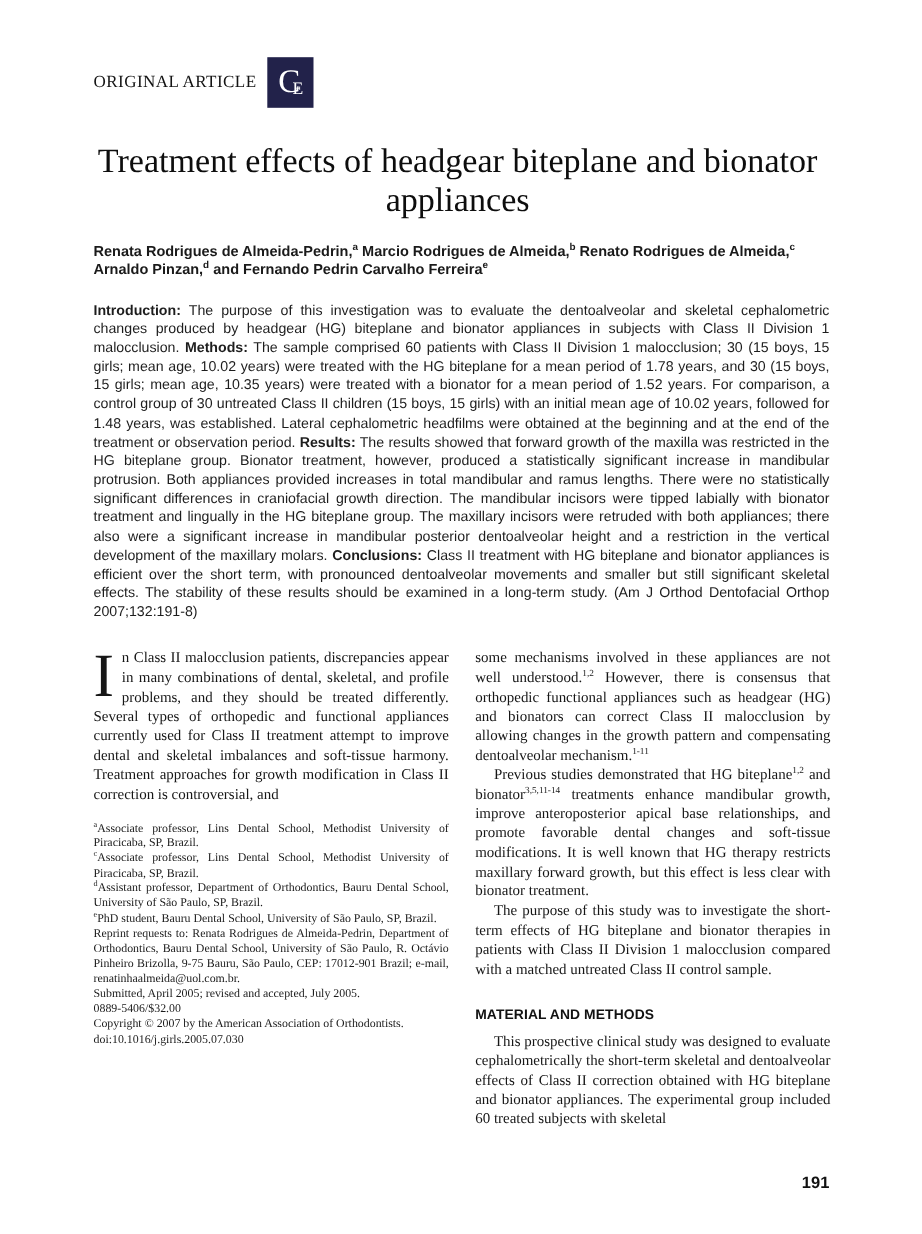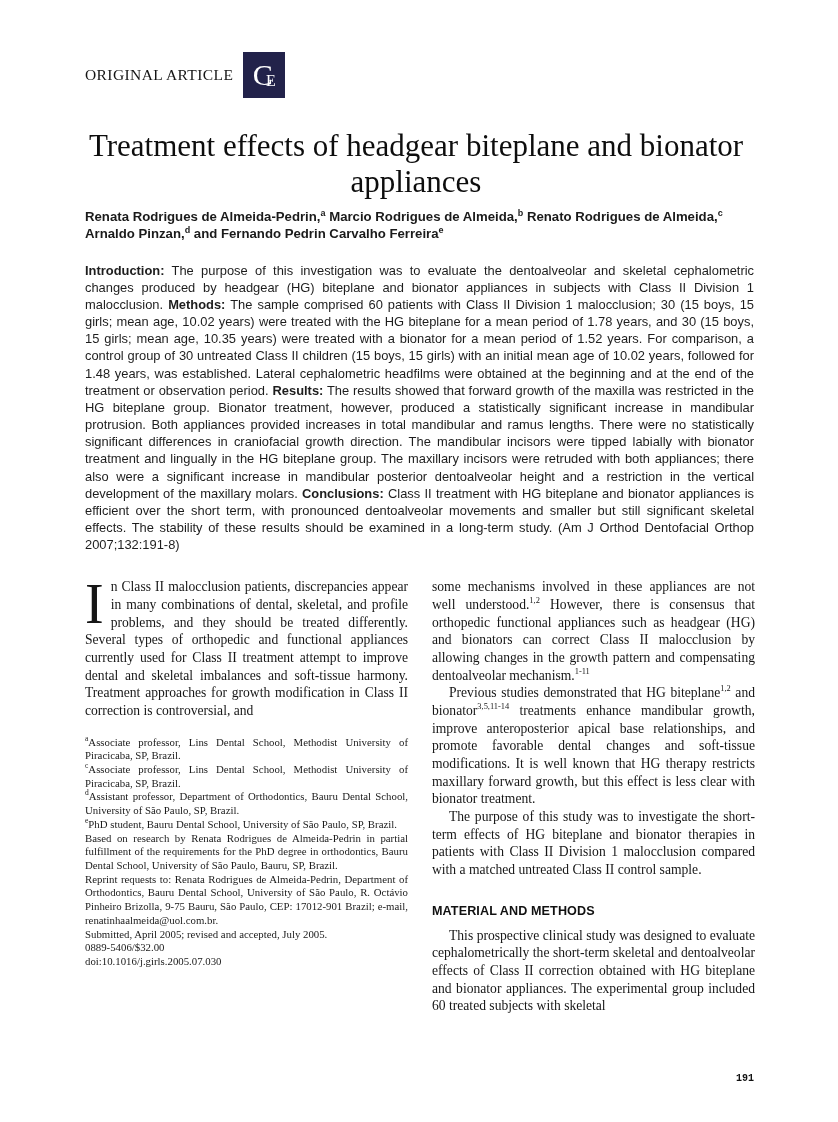--- a/index.html
+++ b/index.html
@@ -40,21 +40,21 @@
   .title {
     margin-top: 30px;
     max-width: 662px;
     font-size: 31px;
     font-weight: 400;
     line-height: 1.17;
     color: #0d0d0d;
     text-align: center;
   }
   .authors {
-    margin-top: 7px;
+    margin-top: 18px;
     font-family: "Liberation Sans", sans-serif;
     font-weight: bold;
     font-size: 13.2px;
     line-height: 1.3;
     color: #1a1a1a;
   }
   .authors sup { font-size: 9px; }
   .location {
     margin-top: 5px;
     font-style: italic;
@@ -101,23 +101,23 @@
     font-size: 12.6px;
     font-weight: bold;
     letter-spacing: 0.1px;
     margin: 25px 0 9px 0;
     color: #111111;
   }
   .page-number {
     position: absolute;
     right: 84px;
     bottom: 38px;
-    font-family: Liberation Mono, monospace;
+    font-family: Liberation Sans, sans-serif;
     font-weight: bold;
-    font-size: 10px;
+    font-size: 15px;
     color: #111111;
   }
 </style>
 </head>
 <body>
 
 <div class="page">
 
   <div class="header-row">
     <span class="article-type">ORIGINAL ARTICLE</span>
@@ -137,24 +137,24 @@
   <div class="columns">
 
     <div class="col">
       <p class="body-p"><span class="dropcap">I</span><span>n Class II malocclusion patients, discrepancies appear in many combinations of dental, skeletal, and profile problems, and they should be treated differently. Several types of orthopedic and functional appliances currently used for Class II treatment attempt to improve dental and skeletal imbalances and soft-tissue harmony. Treatment approaches for growth modification in Class II correction is controversial, and</span></p>
 
       <div class="footnotes">
         <p class="fn"><sup>a</sup><span>Associate professor, Lins Dental School, Methodist University of Piracicaba, SP, Brazil.</span></p>
         <p class="fn"><sup>c</sup><span>Associate professor, Lins Dental School, Methodist University of Piracicaba, SP, Brazil.</span></p>
         <p class="fn"><sup>d</sup><span>Assistant professor, Department of Orthodontics, Bauru Dental School, University of São Paulo, SP, Brazil.</span></p>
         <p class="fn"><sup>e</sup><span>PhD student, Bauru Dental School, University of São Paulo, SP, Brazil.</span></p>
-        <p class="fn"><sup></sup><span>Based on research by Renata Rodrigues de Almeida-Pedrin in partial fulfillment of the requirements for the PhD degree in orthodontics, Bauru Dental School, University of São Paulo, Bauru, SP, Brazil.</span></p>
         <p class="fn"><sup></sup><span>Reprint requests to: Renata Rodrigues de Almeida-Pedrin, Department of Orthodontics, Bauru Dental School, University of São Paulo, R. Octávio Pinheiro Brizolla, 9-75 Bauru, São Paulo, CEP: 17012-901 Brazil; e-mail, renatinhaalmeida@uol.com.br.</span></p>
         <p class="fn"><sup></sup><span>Submitted, April 2005; revised and accepted, July 2005.</span></p>
         <p class="fn"><sup></sup><span>0889-5406/$32.00</span></p>
+        <p class="fn"><sup></sup><span>Copyright © 2007 by the American Association of Orthodontists.</span></p>
         <p class="fn"><sup></sup><span>doi:10.1016/j.girls.2005.07.030</span></p>
       </div>
     </div>
 
     <div class="col">
       <p class="body-p"><span>some mechanisms involved in these appliances are not well understood.</span><sup class="ref">1,2</sup><span> However, there is consensus that orthopedic functional appliances such as headgear (HG) and bionators can correct Class II malocclusion by allowing changes in the growth pattern and compensating dentoalveolar mechanism.</span><sup class="ref">1-11</sup></p>
 
       <p class="body-p indent"><span>Previous studies demonstrated that HG biteplane</span><sup class="ref">1,2</sup><span> and bionator</span><sup class="ref">3,5,11-14</sup><span> treatments enhance mandibular growth, improve anteroposterior apical base relationships, and promote favorable dental changes and soft-tissue modifications. It is well known that HG therapy restricts maxillary forward growth, but this effect is less clear with bionator treatment.</span></p>
 
       <p class="body-p indent">The purpose of this study was to investigate the short-term effects of HG biteplane and bionator therapies in patients with Class II Division 1 malocclusion compared with a matched untreated Class II control sample.</p>

